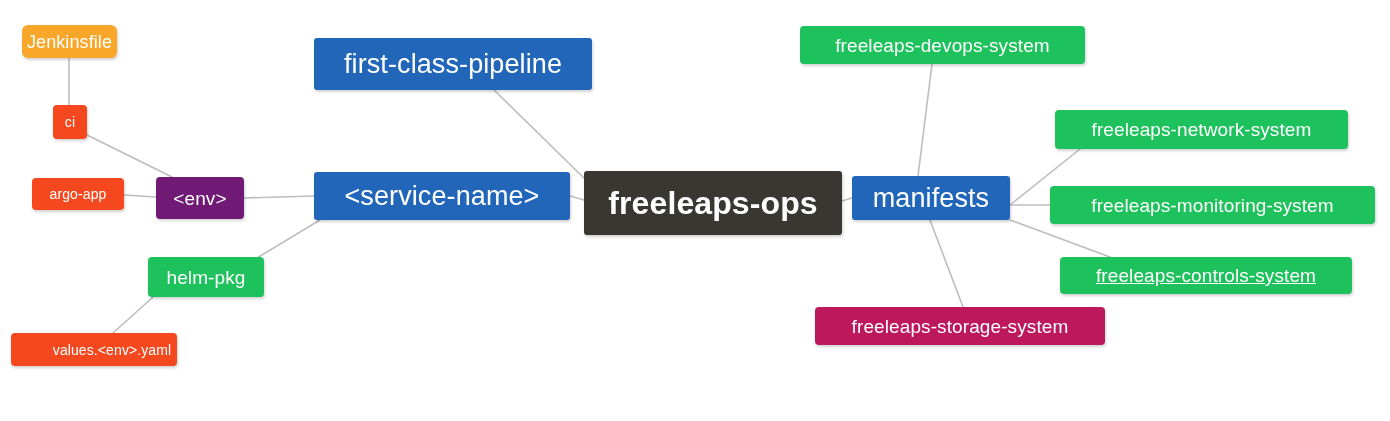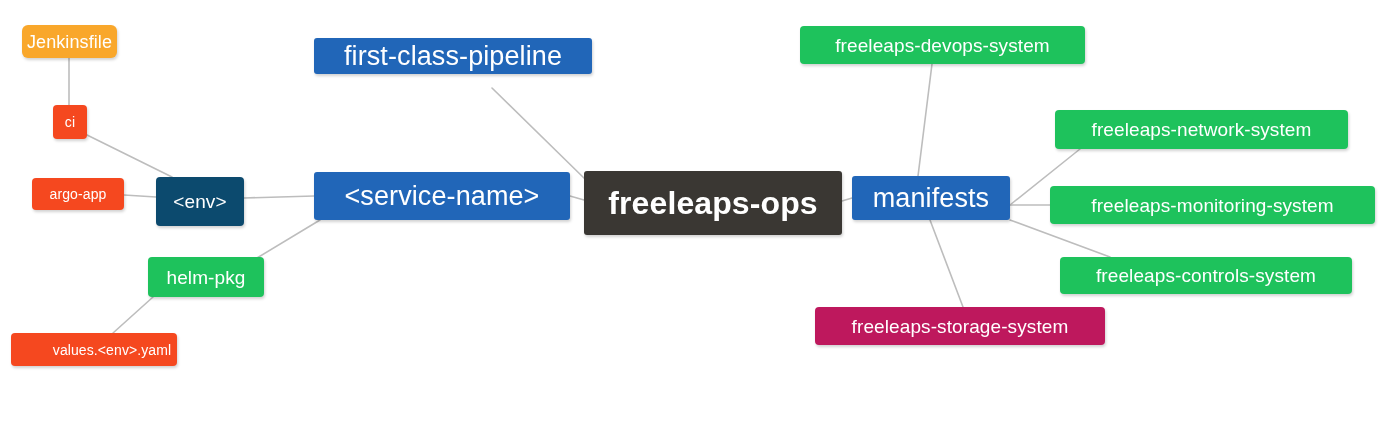--- a/index.html
+++ b/index.html
@@ -77,27 +77,27 @@
       <line x1="153" y1="297" x2="113" y2="333" stroke="#bdbdbd" stroke-width="1.6" stroke-linecap="round"></line>
       <line x1="918" y1="176" x2="932" y2="64" stroke="#bdbdbd" stroke-width="1.6" stroke-linecap="round"></line>
       <line x1="1010" y1="205" x2="1080" y2="149" stroke="#bdbdbd" stroke-width="1.6" stroke-linecap="round"></line>
       <line x1="1010" y1="205" x2="1050" y2="205" stroke="#bdbdbd" stroke-width="1.6" stroke-linecap="round"></line>
       <line x1="1010" y1="220" x2="1110" y2="257" stroke="#bdbdbd" stroke-width="1.6" stroke-linecap="round"></line>
       <line x1="930" y1="220" x2="963" y2="307" stroke="#bdbdbd" stroke-width="1.6" stroke-linecap="round"></line>
     </svg>
   <div id="node-layer">
       <div class="node lvl-root" style="left: 584px; top: 171px; width: 258px; height: 64px; background: rgb(58, 55, 51); font-weight: bold;">freeleaps-ops</div>
       <div class="node lvl-blue" style="left: 314px; top: 172px; width: 256px; height: 48px; background: rgb(33, 102, 184);">&lt;service-name&gt;</div>
-      <div class="node lvl-blue" style="left: 314px; top: 38px; width: 278px; height: 36px; background: rgb(33, 102, 184);">first-class-pipeline</div>
+      <div class="node lvl-blue" style="left: 314px; top: 38px; width: 278px; height: 52px; background: rgb(33, 102, 184);">first-class-pipeline</div>
       <div class="node lvl-blue" style="left: 852px; top: 176px; width: 158px; height: 44px; background: rgb(33, 102, 184);">manifests</div>
-      <div class="node lvl-green" style="left: 156px; top: 177px; width: 88px; height: 49px; background: #0c4a6e;">&lt;env&gt;</div>
+      <div class="node lvl-green" style="left: 156px; top: 177px; width: 88px; height: 42px; background: #701a75;">&lt;env&gt;</div>
       <div class="node lvl-green" style="left: 148px; top: 257px; width: 116px; height: 40px; background: rgb(30, 194, 92);">helm-pkg</div>
       <div class="node lvl-green" style="left: 800px; top: 26px; width: 285px; height: 38px; background: rgb(30, 194, 92);">freeleaps-devops-system</div>
       <div class="node lvl-green" style="left: 1055px; top: 110px; width: 293px; height: 39px; background: rgb(30, 194, 92);">freeleaps-network-system</div>
       <div class="node lvl-green" style="left: 1050px; top: 186px; width: 325px; height: 38px; background: rgb(30, 194, 92);">freeleaps-monitoring-system</div>
-      <div class="node lvl-green" style="left: 1060px; top: 257px; width: 292px; height: 37px; background: rgb(30, 194, 92);">freeleaps-controls-system</div>
+      <div class="node lvl-green" style="left: 1060px; top: 257px; width: 292px; height: 37px; background: rgb(30, 194, 92); text-decoration: underline;">freeleaps-controls-system</div>
       <div class="node lvl-green" style="left: 815px; top: 307px; width: 290px; height: 38px; background: #be185d;">freeleaps-storage-system</div>
       <div class="node lvl-orange" style="left: 22px; top: 25px; width: 95px; height: 33px; background: rgb(249, 167, 43);">Jenkinsfile</div>
       <div class="node lvl-red" style="left: 53px; top: 105px; width: 34px; height: 34px; background: rgb(245, 72, 31);">ci</div>
       <div class="node lvl-red" style="left: 32px; top: 178px; width: 92px; height: 32px; background: rgb(245, 72, 31); text-align: right;">argo-app</div>
       <div class="node lvl-red" style="left: 11px; top: 333px; width: 166px; height: 33px; background: rgb(245, 72, 31); padding-left: 36px;">values.&lt;env&gt;.yaml</div>
     </div>
 </div>
 
 </body></html>

